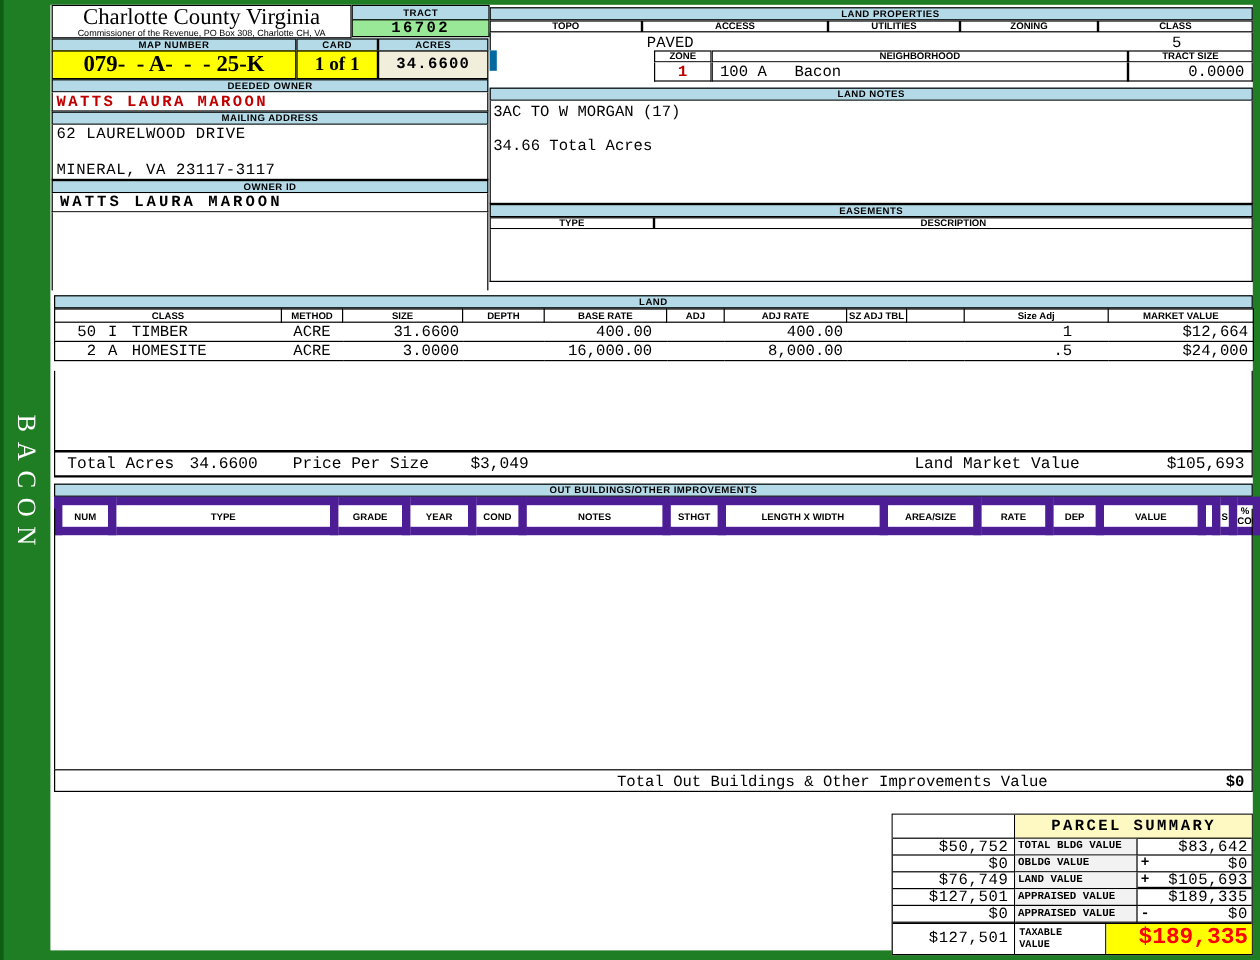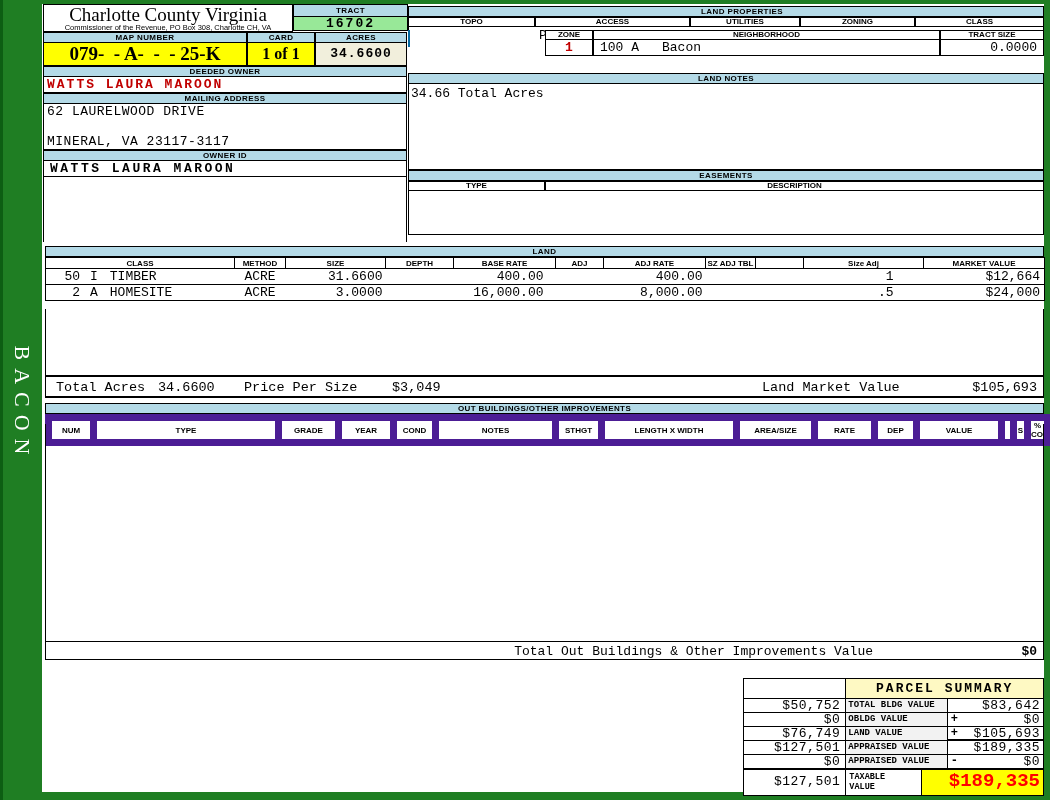--- a/index.html
+++ b/index.html
@@ -42,21 +42,21 @@
   #left-empty { top: 173px; height: 65px; border-bottom: none; }
 
   
   #right-panel { left: 366px; top: 2px; width: 636px; }
   #lp-band { width: 636px; padding-left: 32px; }
   #lp-head { top: 11px; width: 636px; height: 10px; }
   #lp-head .hcell { height: 10px; }
   #lp-vals { top: 21px; width: 636px; height: 15px; border-left: 1px solid #000; border-right: 1px solid #000; position: absolute; }
   #lp-access-value { position: absolute; left: 130px; top: 1px; font: 13px "Liberation Mono", monospace; }
   #lp-class-value { position: absolute; left: 507px; width: 129px; text-align: center; top: 1px; font: 13px "Liberation Mono", monospace; }
-  #zone-wrap { position: absolute; top: 24px; left: 0; width: 636px; height: 17px; border-left: 2px solid #0369a1; }
+  #zone-wrap { position: absolute; top: 36px; left: 0; width: 636px; height: 17px; border-left: 6px solid #0369a1; }
   #zone-table { position: absolute; right: 0; top: 0; width: 499px; }
   #zone-head .hcell { height: 10px; }
   #zone-vals { height: 16px; }
   .zone-cell { border: 1px solid #000; border-top: none; height: 16px; font: 13px "Liberation Mono", monospace; line-height: 15px; background: #fff; }
   #zone-value { width: 48px; text-align: center; font-weight: bold; }
   #neighborhood-cell { width: 347px; position: relative; }
   #neighborhood-code { position: absolute; left: 6px; }
   #neighborhood-name { position: absolute; left: 68px; }
   #tract-value { width: 104px; text-align: right; padding-right: 6px; }
   .rband { width: 636px; }
@@ -182,20 +182,21 @@
               <span id="neighborhood-code">100 A</span>
               <span id="neighborhood-name">Bacon</span>
             </div>
             <div class="zone-cell" id="tract-value">0.0000</div>
           </div>
         </div>
       </div>
 
       <div class="abs band rband" style="top:67px">LAND NOTES</div>
       <div class="abs rbox" id="notes-box">
+        <div class="note-line">3AC TO W MORGAN (17)</div>
         <div class="note-line">34.66 Total Acres</div>
       </div>
 
       <div class="abs band rband" style="top:164px">EASEMENTS</div>
       <div class="abs flexrow" id="ease-head">
         <div class="hcell" style="width:137px">TYPE</div>
         <div class="hcell" style="width:499px">DESCRIPTION</div>
       </div>
       <div class="abs rbox" id="ease-box"></div>
     </div>

